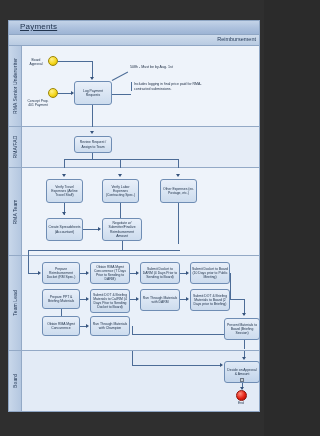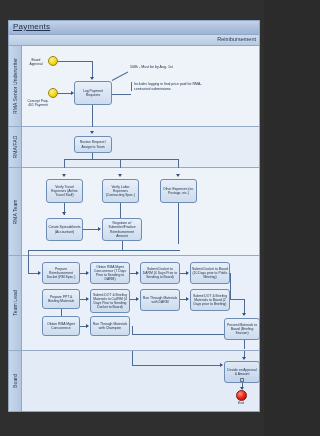--- a/index.html
+++ b/index.html
@@ -32,21 +32,21 @@
     position: absolute;
     left: 0; top: 0;
     width: 100%;
     height: 14px;
     background: linear-gradient(to bottom, #c3d3e8 0%, #aec2de 50%, #9db4d4 100%);
     border-bottom: 1px solid #8fa6c4;
     box-sizing: border-box;
   }
   .title-bar span {
     position: absolute;
-    left: 4px; top: 1px;
+    left: 11px; top: 1px;
     font-size: 8px;
     color: #20334d;
     letter-spacing: .2px;
     text-decoration: underline;
   }
 
   .phase-bar {
     position: absolute;
     left: 0; top: 14px;
     width: 100%;

